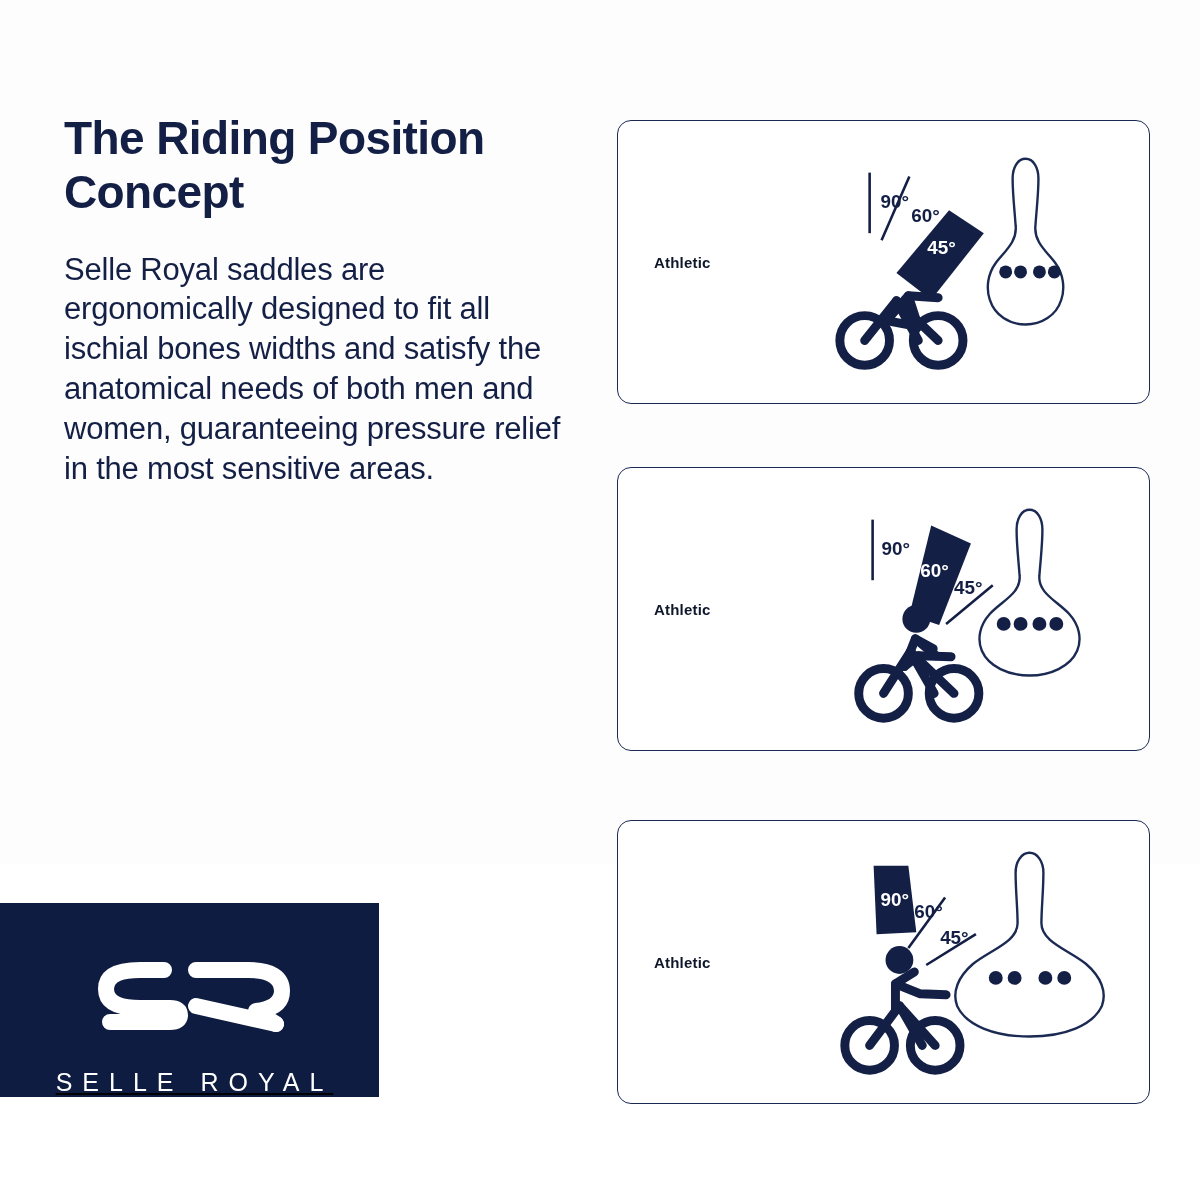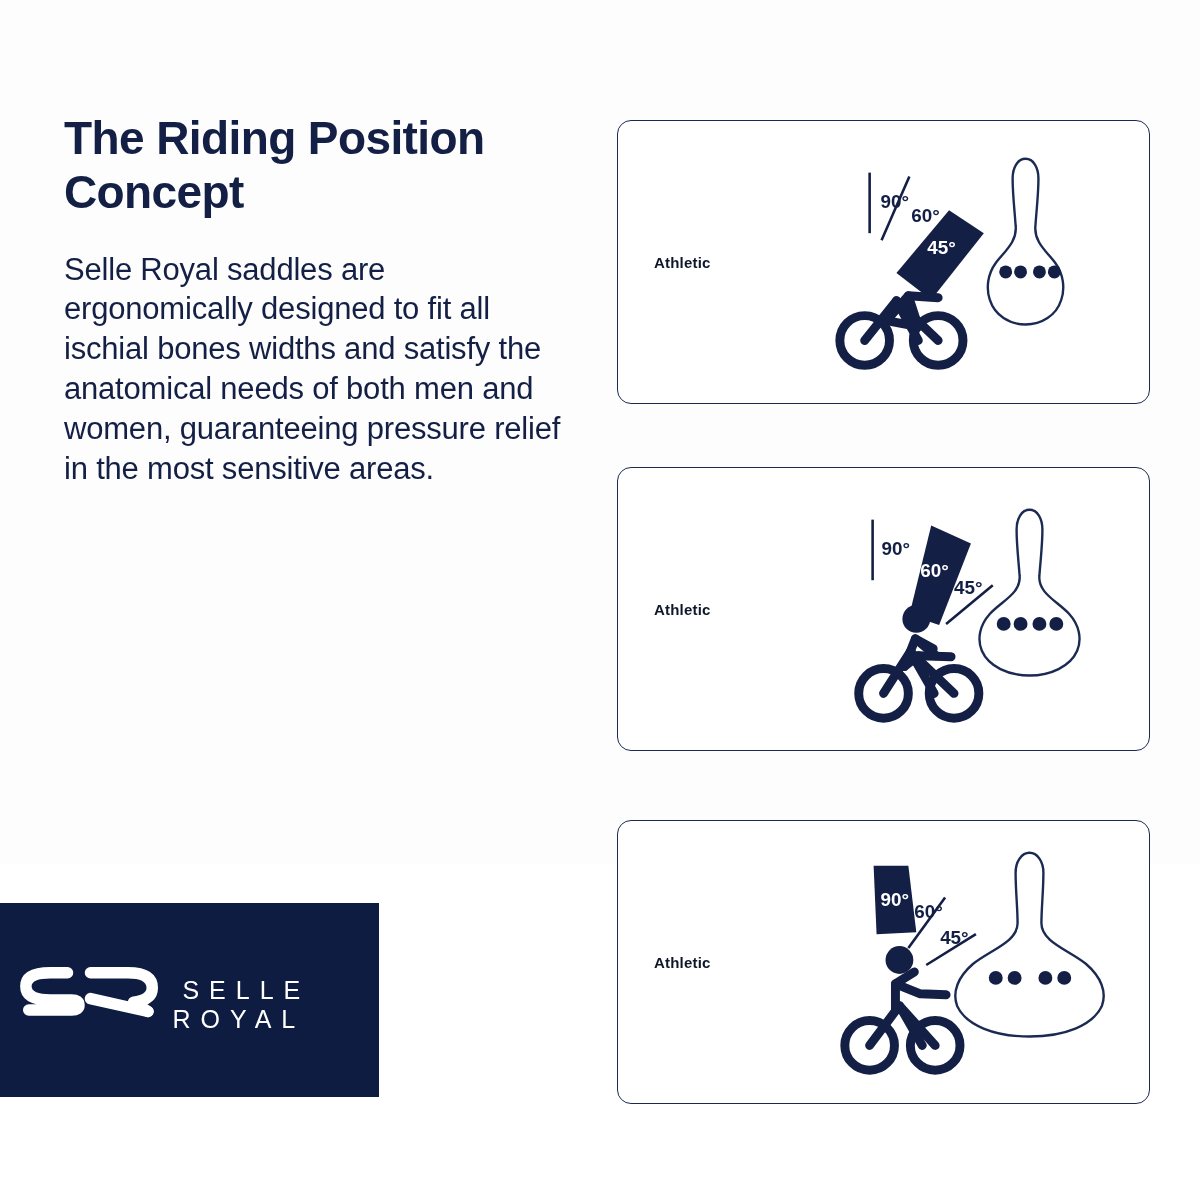--- a/index.html
+++ b/index.html
@@ -59,23 +59,24 @@
 
   
   .logo-block {
     position: absolute;
     left: 0px;
     top: 903px;
     width: 379px;
     height: 194px;
     background: #0f1c42;
     display: flex;
-    flex-direction: row;
+    flex-direction: column;
     align-items: center;
-    justify-content: center;
+    justify-content: flex-end;
+    text-decoration: underline;
   }
   .logo-mark { width: 240px; height: 100px; display:block; }
   .logo-word {
     margin-top: 10px;
     color: #ffffff;
     font-size: 25px;
     letter-spacing: 10px;
     font-weight: 400;
     text-indent: 10px;
     font-family: "Liberation Sans", sans-serif;

